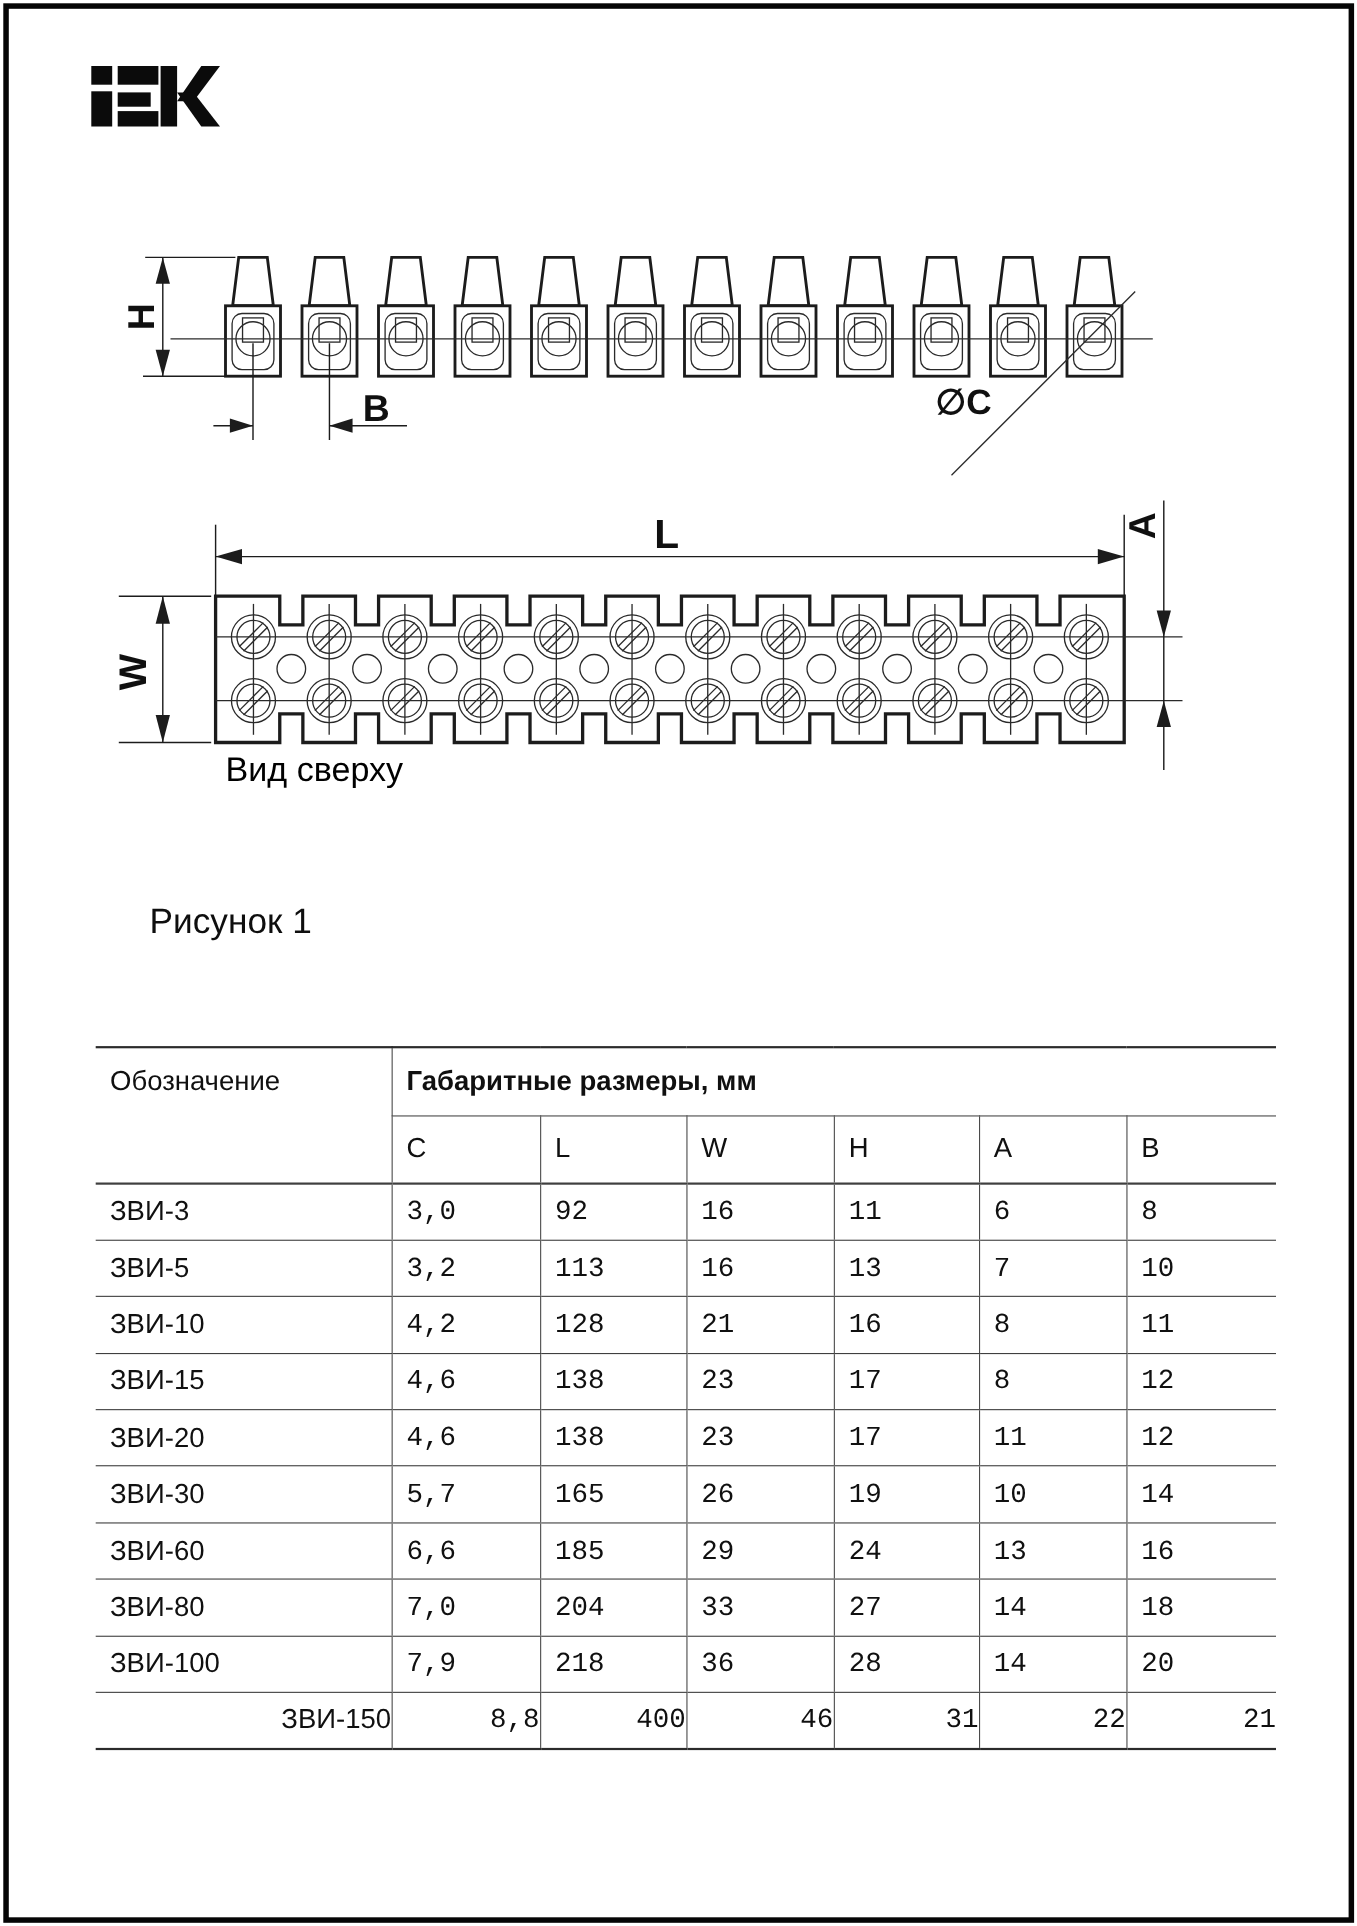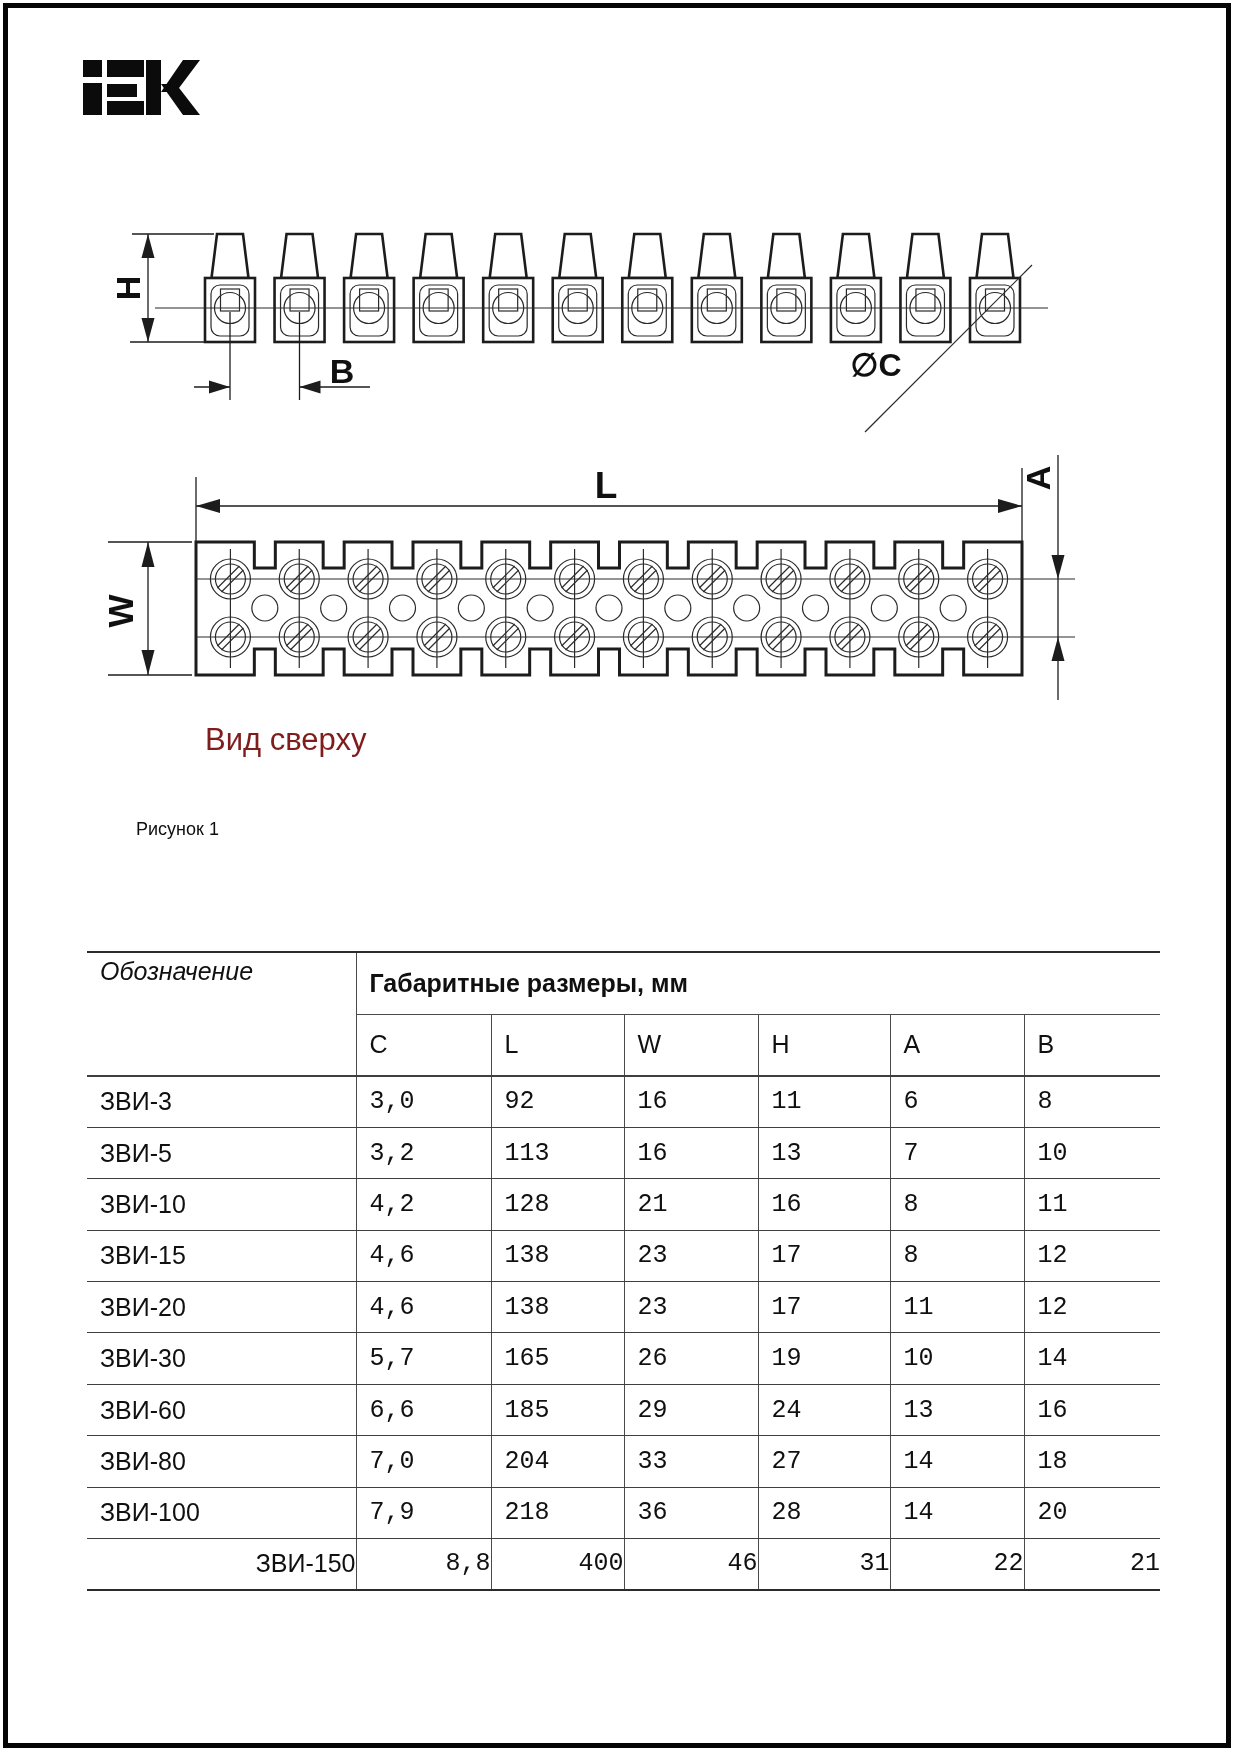--- a/index.html
+++ b/index.html
@@ -7,29 +7,29 @@
         font-family:"Liberation Sans",sans-serif;color:#101010;}
   #frame{position:absolute;inset:3px;border:5px solid #050505;pointer-events:none;}
   svg text{font-family:"Liberation Sans",sans-serif;}
   .thick{fill:#ffffff;stroke:#1c1c1c;stroke-width:2.6;}
   .thin{fill:none;stroke:#2a2a2a;stroke-width:1.2;}
   .outline{fill:#ffffff;stroke:#1c1c1c;stroke-width:3;stroke-linejoin:miter;}
   .dim{stroke:#1c1c1c;stroke-width:1.3;fill:none;}
   .arrow{fill:#1c1c1c;stroke:none;}
   .dimtext{font-size:34px;font-weight:600;fill:#101010;}
   .logo{fill:#0b0b0b;}
-  #vid-sverhu{position:absolute;left:205px;top:722px;font-size:31px;color:#7f1d1d;}
-  #fig-caption{position:absolute;left:136px;top:819px;font-size:18px;color:#0e0e0e;display:flex;gap:16px;}
+  #vid-sverhu{position:absolute;left:205px;top:682px;font-size:31px;color:#000000;}
+  #fig-caption{position:absolute;left:136px;top:819px;font-size:32px;color:#0e0e0e;display:flex;gap:16px;}
   #table-wrap{position:absolute;left:87px;top:951px;width:1073px;}
   table{border-collapse:collapse;table-layout:fixed;width:1073px;font-size:25px;color:#101010;
         border-top:2.5px solid #2b2b2b;}
   th,td{font-weight:normal;text-align:left;padding:0 0 0 13px;white-space:nowrap;}
   thead tr{height:62px;}
   tbody tr{height:51.4px;}
-  th.desig{vertical-align:top;padding-top:4px;border-bottom:2px solid #3f3f3f;font-style:italic;}
+  th.desig{vertical-align:top;padding-top:16px;border-bottom:2px solid #3f3f3f;}
   th.group{border-left:1.6px solid #4a4a4a;border-bottom:1.6px solid #4a4a4a;font-weight:bold;}
   th.sub{border-left:1.6px solid #4a4a4a;border-bottom:2px solid #3f3f3f;}
   td.val-cell{border-left:1.6px solid #4a4a4a;font-family:Liberation Mono, monospace;}
   tbody td{border-bottom:1.8px solid #3f3f3f;}
   tbody tr:last-child td{border-bottom:2.5px solid #2b2b2b;text-align:right;}
 </style>
 </head>
 <body>
 
 <div id="page">

